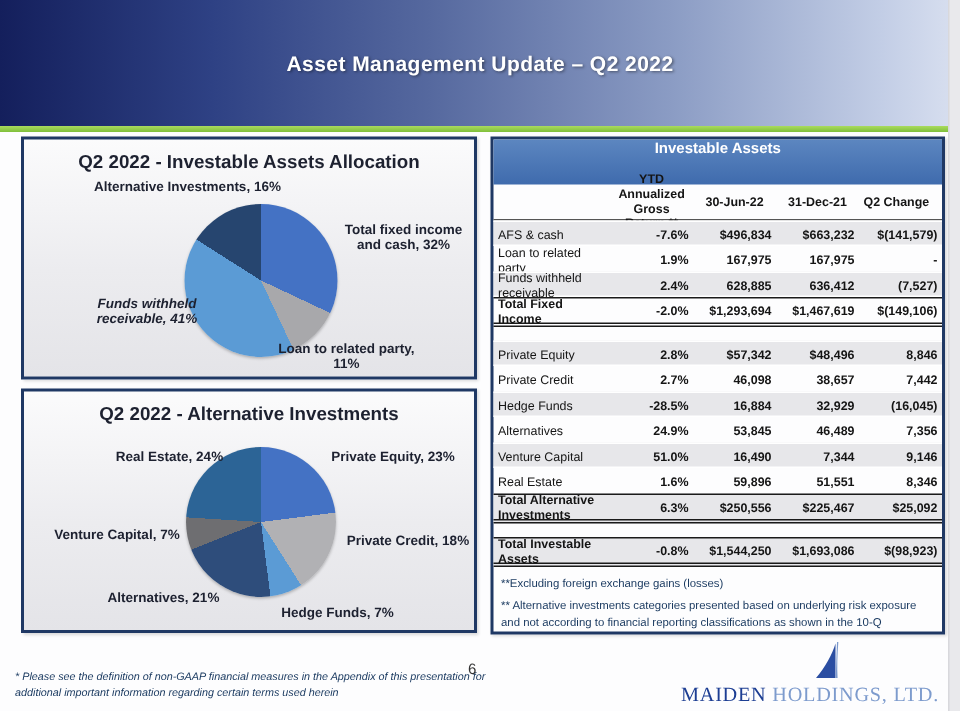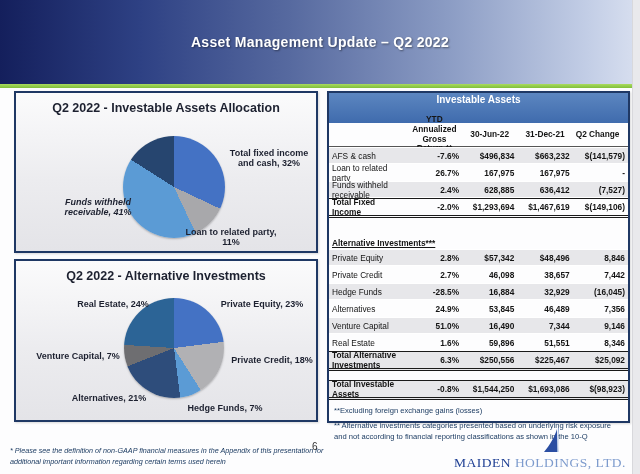--- a/index.html
+++ b/index.html
@@ -62,20 +62,21 @@
 <div class="slide">
 
   <div class="banner">
     <h1>Asset Management Update – Q2 2022</h1>
   </div>
   <div class="green-rule"></div>
 
   <div class="panel" id="panel-allocation">
     <div class="panel-title">Q2 2022 - Investable Assets Allocation</div>
     <div class="pie" id="pie-allocation" style="background: conic-gradient(rgb(68, 114, 196) 0deg, rgb(68, 114, 196) 115.2deg, rgb(168, 168, 171) 115.2deg, rgb(168, 168, 171) 154.8deg, rgb(91, 155, 213) 154.8deg, rgb(91, 155, 213) 302.4deg, rgb(38, 69, 111) 302.4deg, rgb(38, 69, 111) 360deg);"></div>
+    <div class="pie-label" style="left:24px; top:26px; width:170px; white-space:nowrap;">Alternative Investments, 16%</div>
     <div class="pie-label" style="left:212px; top:55px; width:82px;">Total fixed income and cash, 32%</div>
     <div class="pie-label" style="left:36px; top:104px; width:92px;font-style:italic;">Funds withheld receivable, 41%</div>
     <div class="pie-label" style="left:166px; top:134px; width:98px;">Loan to related party, 11%</div>
   </div>
 
   <div class="panel" id="panel-alternatives">
     <div class="panel-title">Q2 2022 - Alternative Investments</div>
     <div class="pie" id="pie-alternatives" style="background: conic-gradient(rgb(68, 114, 196) 0deg, rgb(68, 114, 196) 82.8deg, rgb(177, 177, 180) 82.8deg, rgb(177, 177, 180) 147.6deg, rgb(91, 155, 213) 147.6deg, rgb(91, 155, 213) 172.8deg, rgb(46, 77, 123) 172.8deg, rgb(46, 77, 123) 248.4deg, rgb(110, 110, 113) 248.4deg, rgb(110, 110, 113) 273.6deg, rgb(44, 100, 150) 273.6deg, rgb(44, 100, 150) 360deg);"></div>
     <div class="pie-label" style="left:58px; top:38px; width:78px;">Real Estate, 24%</div>
     <div class="pie-label" style="left:200px; top:38px; width:92px;">Private Equity, 23%</div>
@@ -98,21 +99,21 @@
 
     <div class="trow r-shaded">
       <div class="c lab">AFS &amp; cash</div>
       <div class="c num">-7.6%</div>
       <div class="c num">$496,834</div>
       <div class="c num">$663,232</div>
       <div class="c num">$(141,579)</div>
     </div>
     <div class="trow r-plain">
       <div class="c lab">Loan to related party</div>
-      <div class="c num">26.7%</div>
+      <div class="c num">1.9%</div>
       <div class="c num">167,975</div>
       <div class="c num">167,975</div>
       <div class="c num">-</div>
     </div>
     <div class="trow r-shaded">
       <div class="c lab">Funds withheld receivable</div>
       <div class="c num">2.4%</div>
       <div class="c num">628,885</div>
       <div class="c num">636,412</div>
       <div class="c num">(7,527)</div>
@@ -120,23 +121,20 @@
     <div class="trow r-plain r-total">
       <div class="c lab">Total Fixed Income</div>
       <div class="c num">-2.0%</div>
       <div class="c num">$1,293,694</div>
       <div class="c num">$1,467,619</div>
       <div class="c num">$(149,106)</div>
     </div>
 
     <div class="trow r-spacer"></div>
 
-    <div class="trow r-section">
-      <div class="c lab">Alternative Investments***</div>
-    </div>
 
     <div class="trow r-shaded">
       <div class="c lab">Private Equity</div>
       <div class="c num">2.8%</div>
       <div class="c num">$57,342</div>
       <div class="c num">$48,496</div>
       <div class="c num">8,846</div>
     </div>
     <div class="trow r-plain">
       <div class="c lab">Private Credit</div>

